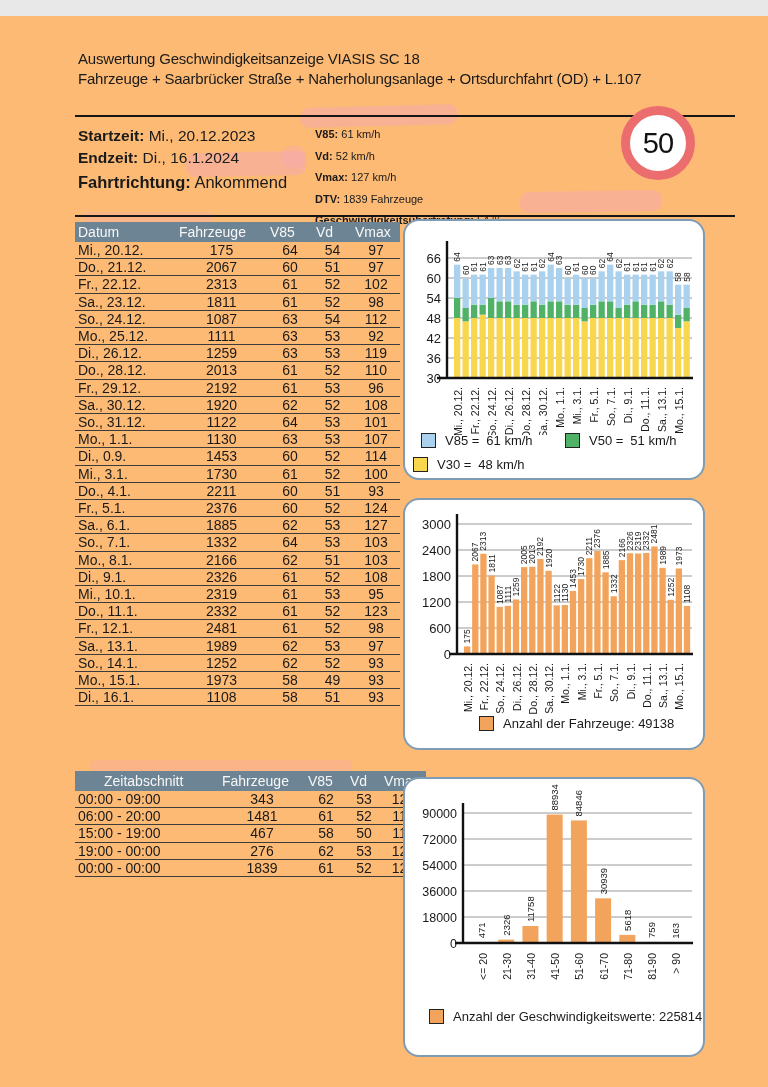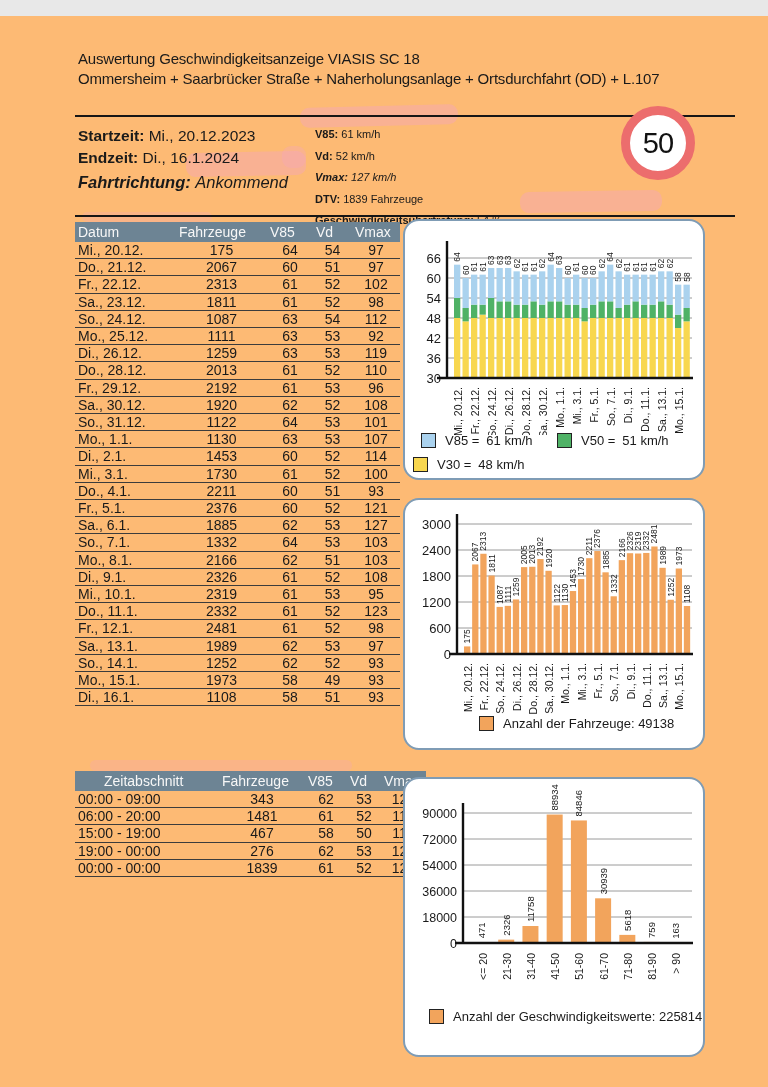--- a/index.html
+++ b/index.html
@@ -6,21 +6,21 @@
   .page{position:relative;width:768px;height:1087px;background:#fdba74;
         font-family:"Liberation Sans",sans-serif;color:#1a1a1a;overflow:hidden;margin:16px auto;}
   
   .doc-header{position:absolute;left:78px;top:33px;font-size:15px;line-height:20px;letter-spacing:-0.2px;}
   .rule{position:absolute;left:75px;width:660px;height:2px;background:#161616;}
   .rule-top{top:99px;}
   .rule-mid{top:199px;}
   
   .info-left{position:absolute;left:78px;top:109px;font-size:15.5px;line-height:22px;}
   .info-mid{position:absolute;left:315px;top:108px;font-size:11px;line-height:21.5px;}
-  .b{font-weight:bold;} .i{font-style:italic;}
+  .b{font-weight:bold;} .i{}
   .fr-line{font-size:16.5px;margin-top:2px;}
   
   .sign{position:absolute;left:621px;top:90px;width:56px;height:56px;border:9px solid #ec6d6d;
         border-radius:50%;background:#fff;display:flex;align-items:center;justify-content:center;
         font-size:29px;letter-spacing:-1px;color:#111;}
   
   .hl{position:absolute;background:rgba(243,166,187,0.45);border-radius:9px;z-index:0;}
   
   table{border-collapse:collapse;position:absolute;table-layout:fixed;z-index:1;}
   #daily-table{left:75px;top:206px;width:295px;}
@@ -46,21 +46,21 @@
 
   <div class="hl" style="left:300px;top:90px;width:158px;height:20px;transform:rotate(-1.5deg);"></div>
   <div class="hl" style="left:282px;top:130px;width:24px;height:22px;opacity:.8;"></div>
   <div class="hl" style="left:186px;top:136px;width:120px;height:24px;transform:rotate(-1deg);"></div>
   <div class="hl" style="left:520px;top:175px;width:142px;height:21px;transform:rotate(-1deg);"></div>
   <div class="hl" style="left:82px;top:196px;width:130px;height:10px;opacity:.6;"></div>
   <div class="hl" style="left:90px;top:744px;width:262px;height:11px;opacity:.6;"></div>
 
   <div class="doc-header">
     <div>Auswertung Geschwindigkeitsanzeige VIASIS SC 18</div>
-    <div>Ommersheim + Saarbrücker Straße + Naherholungsanlage + Ortsdurchfahrt (OD) + L.107</div>
+    <div>Fahrzeuge + Saarbrücker Straße + Naherholungsanlage + Ortsdurchfahrt (OD) + L.107</div>
   </div>
   <div class="rule rule-top"></div>
 
   <div class="info-left">
     <div><span class="b">Startzeit:</span> <span>Mi., 20.12.2023</span></div>
     <div><span class="b">Endzeit:</span> <span>Di., 16.1.2024</span></div>
     <div class="fr-line"><span class="b i">Fahrtrichtung:</span> <span class="i">Ankommend</span></div>
   </div>
 
   <div class="info-mid">
@@ -166,21 +166,21 @@
           <td class="c">101</td>
         </tr>
         <tr>
           <td class="l">Mo., 1.1.</td>
           <td class="c">1130</td>
           <td class="c">63</td>
           <td class="c">53</td>
           <td class="c">107</td>
         </tr>
         <tr>
-          <td class="l">Di., 2.1.</td>
+          <td class="l">Di., 0.9.</td>
           <td class="c">1453</td>
           <td class="c">60</td>
           <td class="c">52</td>
           <td class="c">114</td>
         </tr>
         <tr>
           <td class="l">Mi., 3.1.</td>
           <td class="c">1730</td>
           <td class="c">61</td>
           <td class="c">52</td>
@@ -191,21 +191,21 @@
           <td class="c">2211</td>
           <td class="c">60</td>
           <td class="c">51</td>
           <td class="c">93</td>
         </tr>
         <tr>
           <td class="l">Fr., 5.1.</td>
           <td class="c">2376</td>
           <td class="c">60</td>
           <td class="c">52</td>
-          <td class="c">121</td>
+          <td class="c">124</td>
         </tr>
         <tr>
           <td class="l">Sa., 6.1.</td>
           <td class="c">1885</td>
           <td class="c">62</td>
           <td class="c">53</td>
           <td class="c">127</td>
         </tr>
         <tr>
           <td class="l">So., 7.1.</td>
@@ -470,21 +470,21 @@
         <rect x="276.5" y="59.66666666666666" width="6.3" height="23.333333333333343" fill="#aad2ee"></rect>
         <text x="282.65" y="56.66666666666666" font-size="8.5" text-anchor="start" transform="rotate(-90 282.65 56.66666666666666)">58</text>
         <line x1="40" y1="16" x2="40" y2="154" stroke="#111" stroke-width="2.4"></line>
         <line x1="30" y1="153" x2="286" y2="153" stroke="#111" stroke-width="2.4"></line>
       </svg>
     <div class="leg" style="left:16px;top:212px;">
       <span class="sw" style="background:#aad2ee;"></span>
       <span>V85 =</span>
       <span class="val">61 km/h</span>
     </div>
-    <div class="leg" style="left:152px;top:212px;">
+    <div class="leg" style="left:160px;top:212px;">
       <span class="sw" style="background:#4fb266;"></span>
       <span>V50 =</span>
       <span class="val">51 km/h</span>
     </div>
     <div class="leg" style="left:8px;top:236px;">
       <span class="sw" style="background:#f8d74f;"></span>
       <span>V30 =</span>
       <span class="val">48 km/h</span>
     </div>
   </div>

